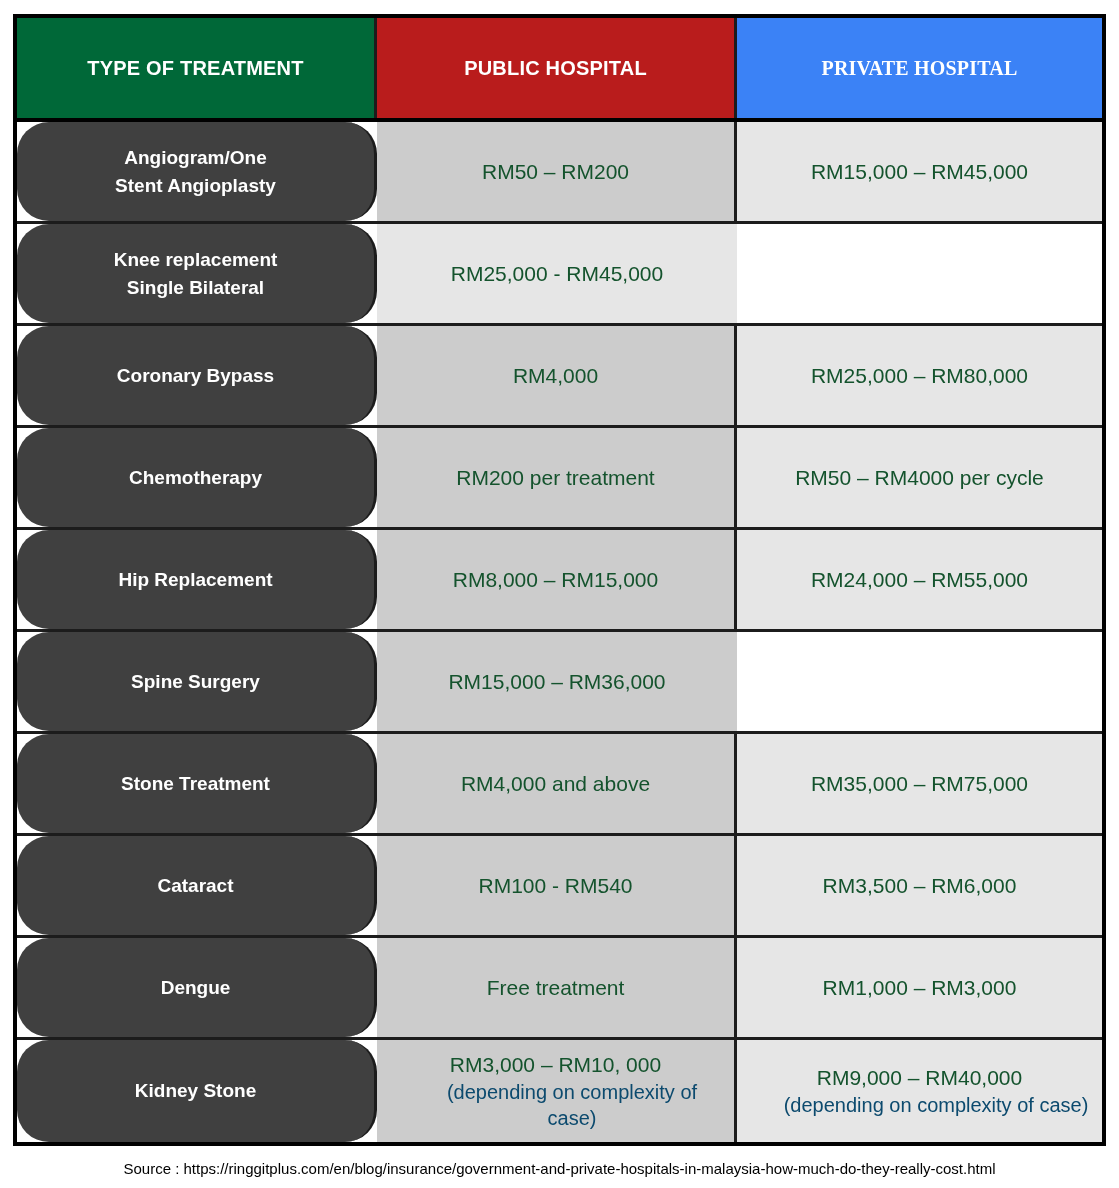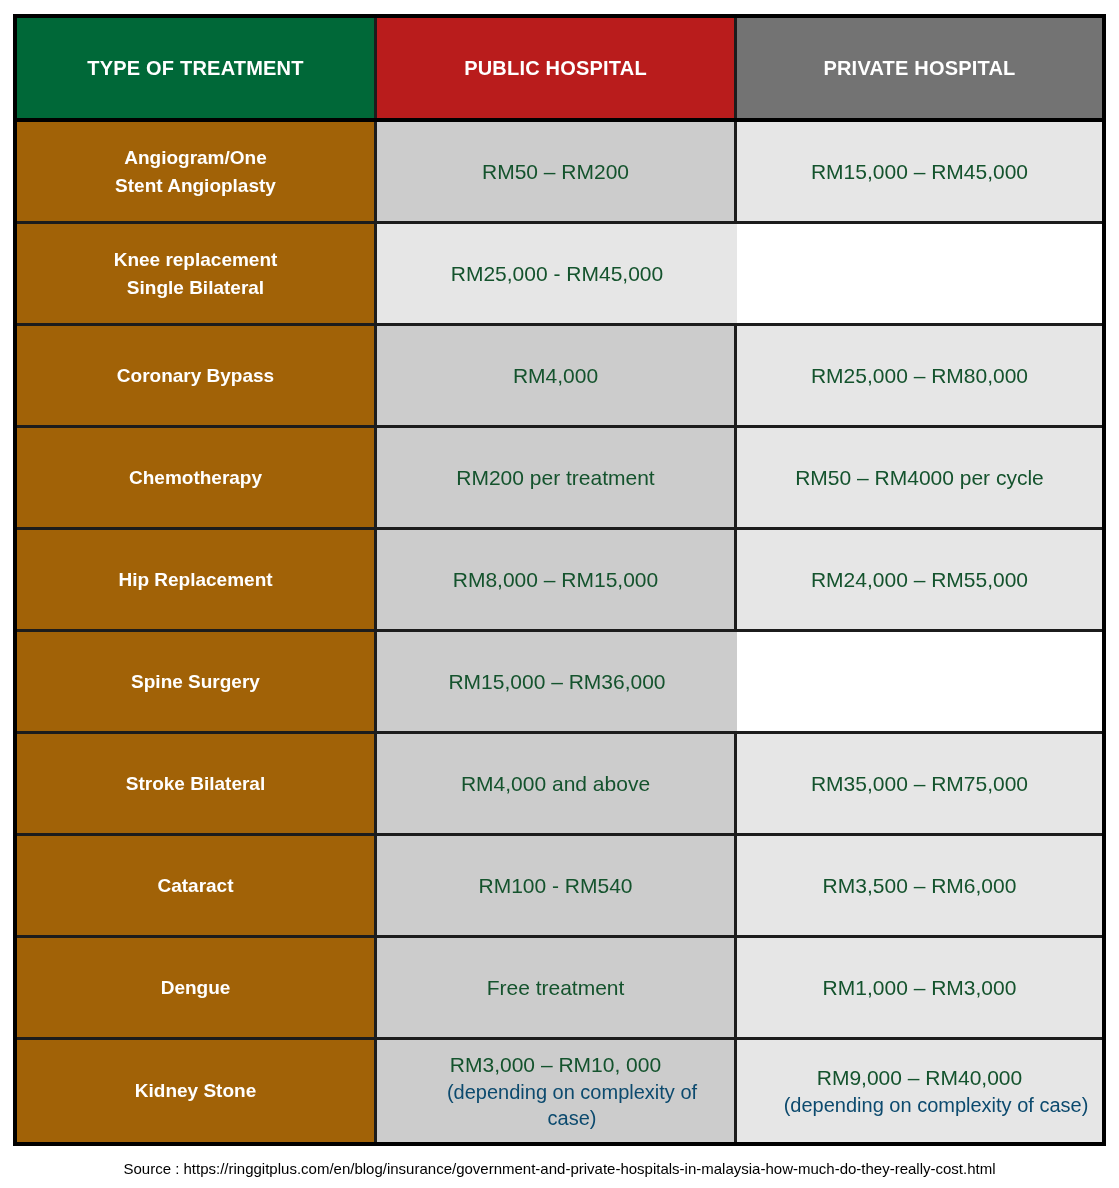--- a/index.html
+++ b/index.html
@@ -32,24 +32,24 @@
     text-align: center;
     border-right: 3px solid #1c1c1c;
     padding: 4px 10px;
   }
   .cell:last-child { border-right: none; }
 
   
   .hc { color: #ffffff; font-weight: 700; font-size: 20px; letter-spacing: 0.2px; }
   .hc1 { background: #006838; }
   .hc2 { background: #b91c1c; }
-  .hc3 { background: #737373; }
+  .hc3 { background: #3b82f6; font-family: Liberation Serif, serif; }
 
   
-  .c1 { background: #a16207; }
+  .c1 { background: #404040; border-radius: 32px; }
   .c2 { background: #cccccc; }
   .c3 { background: #e6e6e6; }
 
   .tname {
     color: #ffffff;
     font-weight: 700;
     font-size: 19px;
     line-height: 1.45;
     white-space: pre-line;
   }
@@ -153,21 +153,21 @@
     <div class="cell c1">
         <span class="tname">Spine Surgery</span>
       </div>
     <div class="cell c2">
         <span class="val">RM15,000 – RM36,000</span>
       </div>
   </div>
 
   <div class="row">
     <div class="cell c1">
-        <span class="tname">Stroke Bilateral</span>
+        <span class="tname">Stone Treatment</span>
       </div>
     <div class="cell c2">
         <span class="val">RM4,000 and above</span>
       </div>
     <div class="cell c3">
         <span class="val">RM35,000 – RM75,000</span>
       </div>
   </div>
 
   <div class="row">

